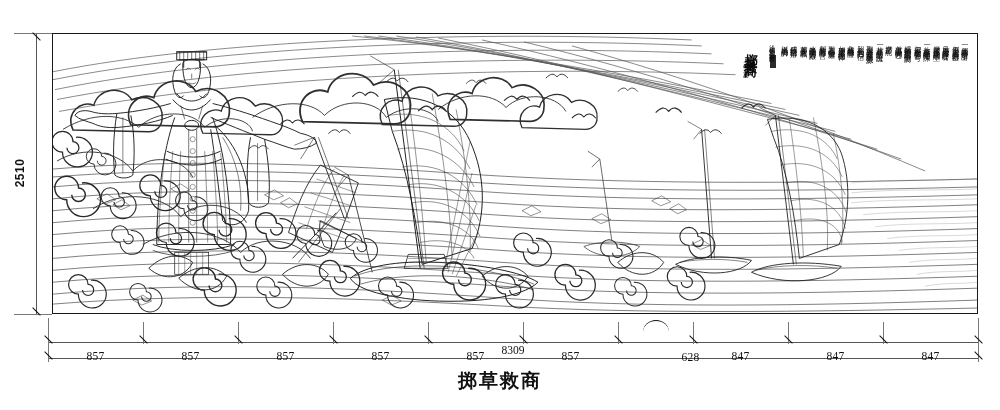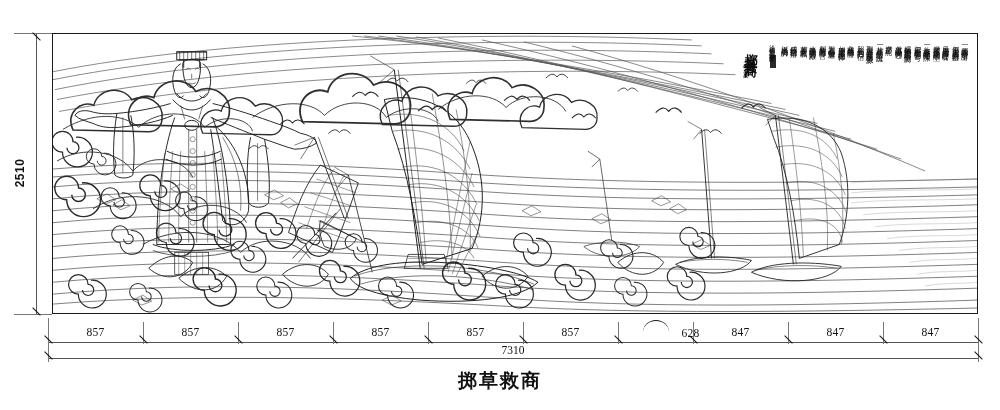--- a/index.html
+++ b/index.html
@@ -35,20 +35,21 @@
     border-top:1.6px solid #111;
     transform-origin:50% 50%;
     transform:rotate(45deg);
   }
   .dim-txt{
     position:absolute;
     font-family:"Liberation Serif", serif;
     font-size:11.5px;color:#111;
     text-align:center;white-space:nowrap;
     letter-spacing:.2px;
+    margin-top:24px;
   }
   .arc-mark{
     position:absolute;
     width:26px;height:11px;
     border-top:1.2px solid #111;
     border-radius:50%/100% 100% 0 0;
   }
   .dim-txt-total{
     position:absolute;
     font-family:"Liberation Serif", serif;
@@ -517,18 +518,18 @@
     <div class="dim-txt" style="left:428px;top:326px;width:95px;">857</div>
     <div class="dim-txt" style="left:523px;top:326px;width:95px;">857</div>
 
     <div class="arc-mark" style="left:643px;top:320px;"></div>
     <div class="dim-txt" style="left:653px;top:327px;width:75px;">628</div>
 
     <div class="dim-txt" style="left:693px;top:326px;width:95px;">847</div>
     <div class="dim-txt" style="left:788px;top:326px;width:95px;">847</div>
     <div class="dim-txt" style="left:883px;top:326px;width:95px;">847</div>
 
-    <div class="dim-txt-total" style="left:48px;top:344px;width:930px;text-align:center;">7310</div>
+    <div class="dim-txt-total" style="left:48px;top:344px;width:930px;text-align:center;">8309</div>
   </div>
 
   <div class="caption">掷草救商</div>
 
 </div>
 
 </body></html>

